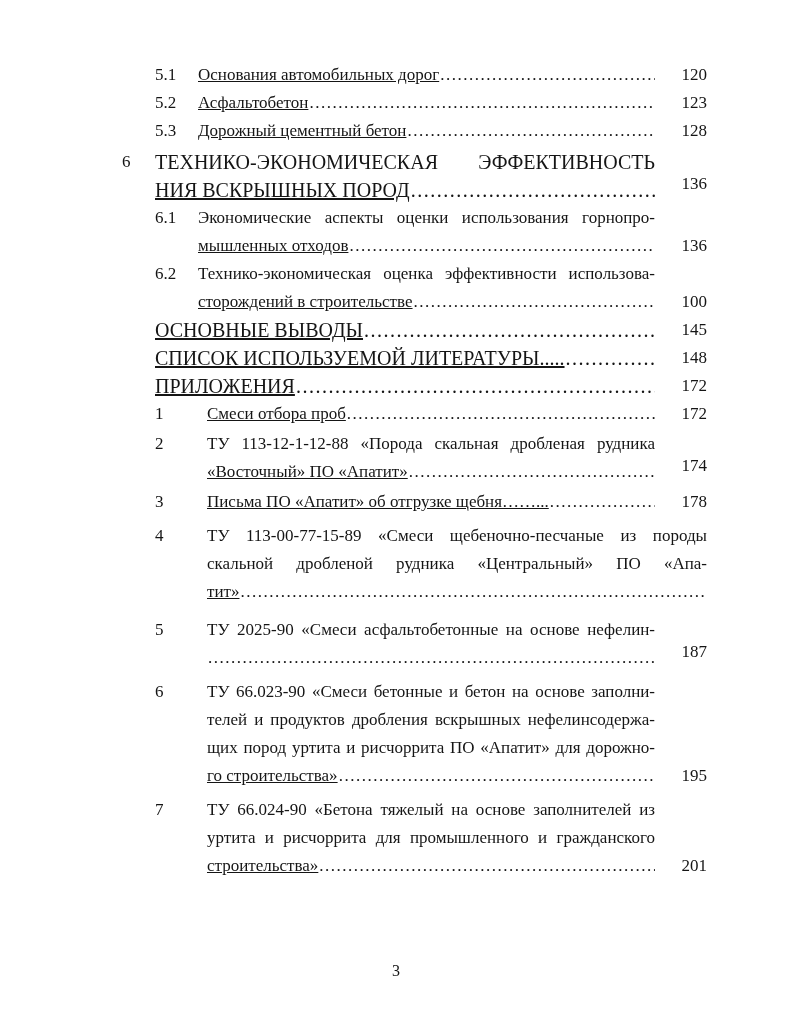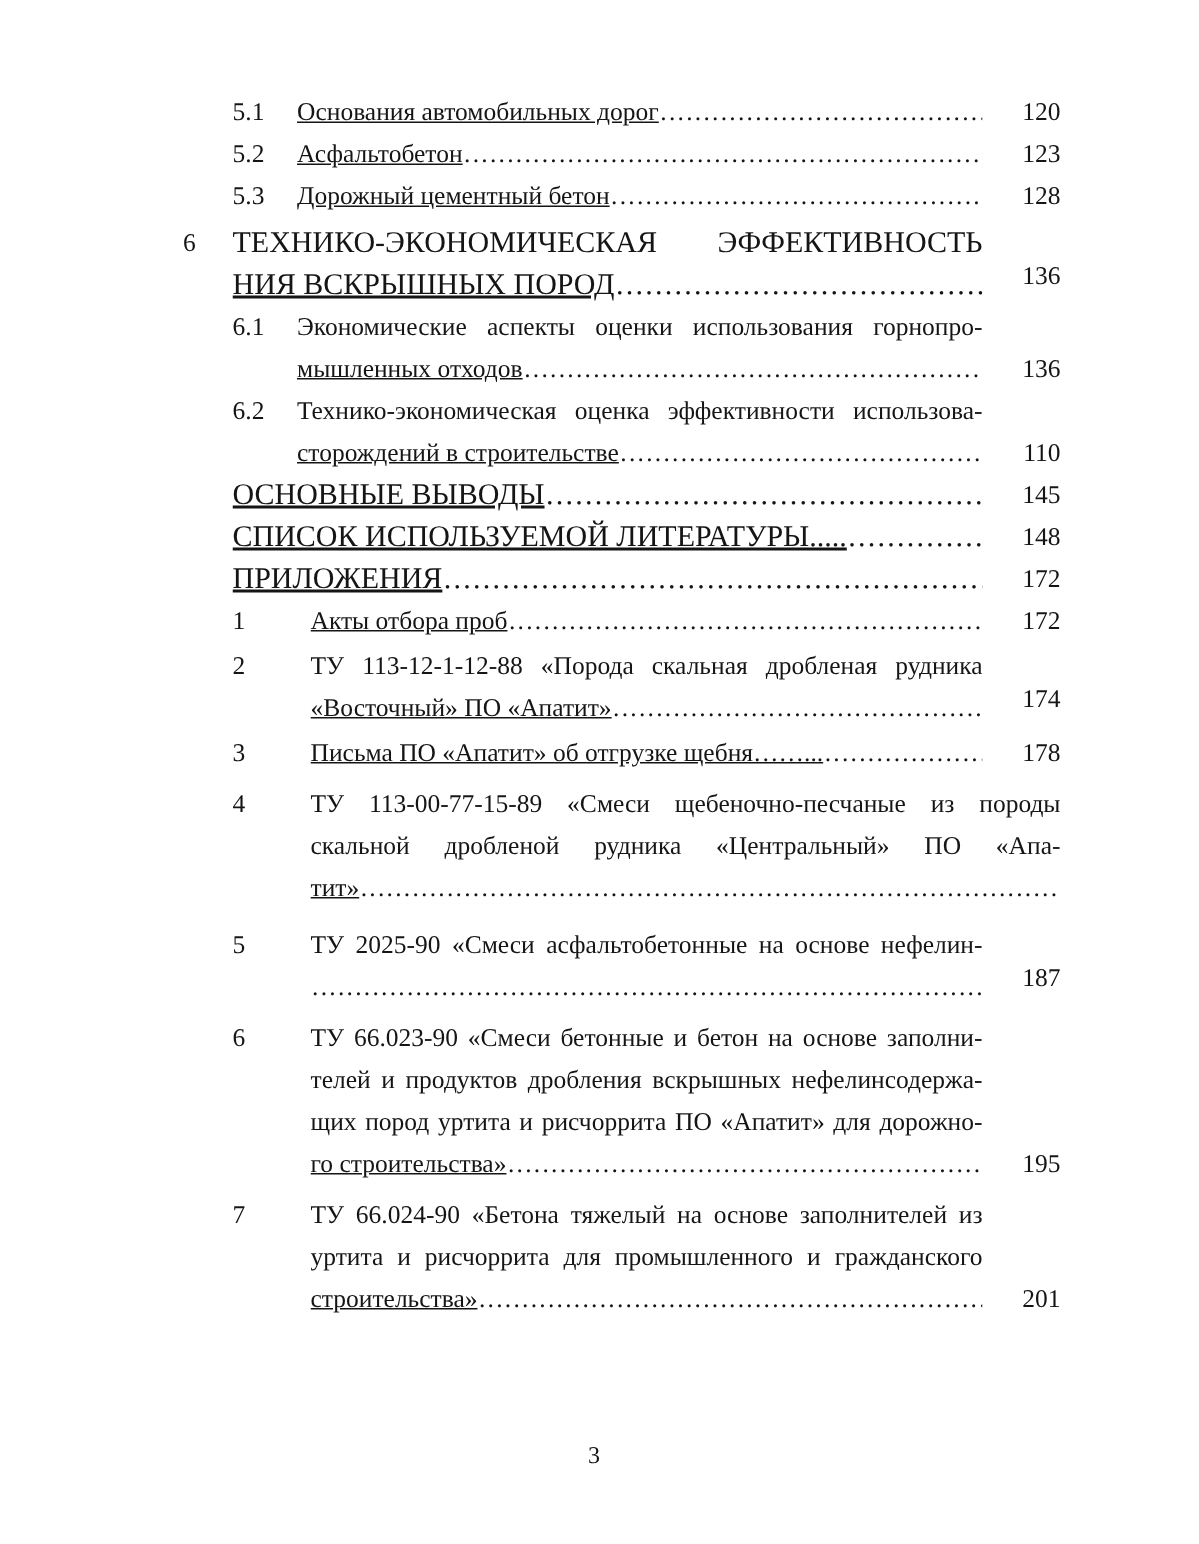--- a/index.html
+++ b/index.html
@@ -118,21 +118,21 @@
 
     <div class="entry sub">
       <div class="num">6.2</div>
       <div class="body">
         <div class="line just">Технико-экономическая оценка эффективности использова-</div>
         <div class="line dotsline">
             <span class="t">сторождений в строительстве</span>
             <span class="leader">......................................................................................................................................................................</span>
           </div>
       </div>
-      <div class="pagecol">110</div>
+      <div class="pagecol">100</div>
     </div>
 
     <div class="entry plain">
       <div class="body">
         <div class="line dotsline caps">
             <span class="t">ОСНОВНЫЕ ВЫВОДЫ</span>
             <span class="leader">......................................................................................................................................................................</span>
           </div>
       </div>
       <div class="pagecol">145</div>
@@ -155,21 +155,21 @@
             <span class="leader">......................................................................................................................................................................</span>
           </div>
       </div>
       <div class="pagecol">172</div>
     </div>
 
     <div class="entry app">
       <div class="num">1</div>
       <div class="body">
         <div class="line dotsline">
-            <span class="t">Акты отбора проб</span>
+            <span class="t">Смеси отбора проб</span>
             <span class="leader">......................................................................................................................................................................</span>
           </div>
       </div>
       <div class="pagecol">172</div>
     </div>
 
     <div class="entry app mt2">
       <div class="num">2</div>
       <div class="body">
         <div class="line just">ТУ 113-12-1-12-88 «Порода скальная дробленая рудника</div>

